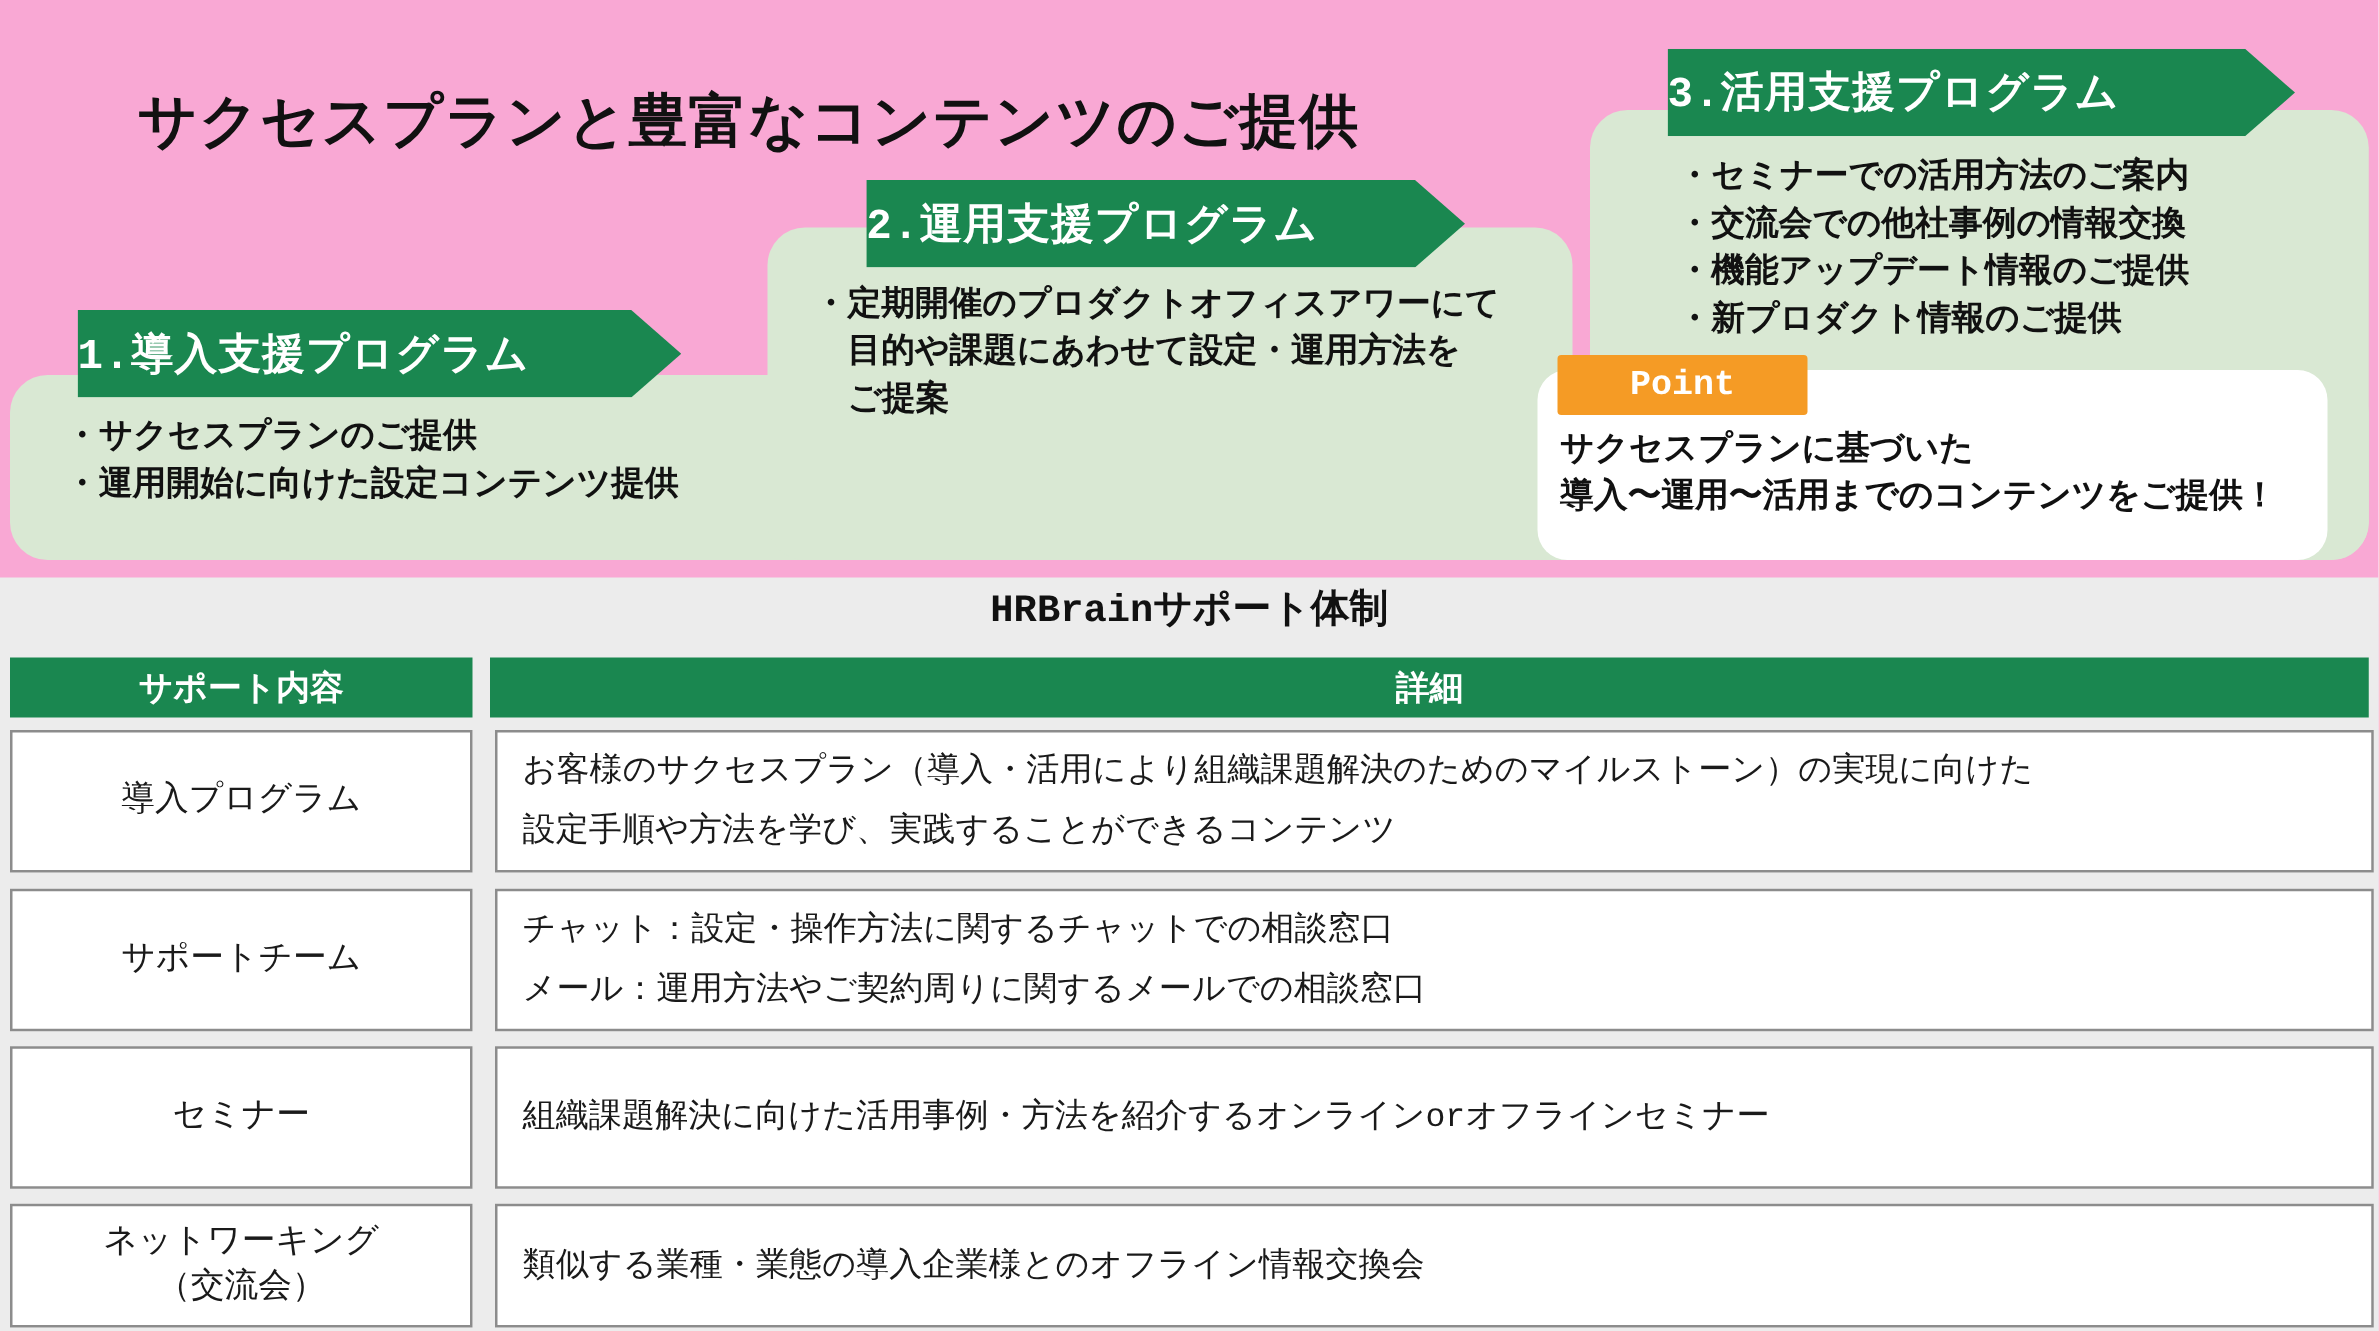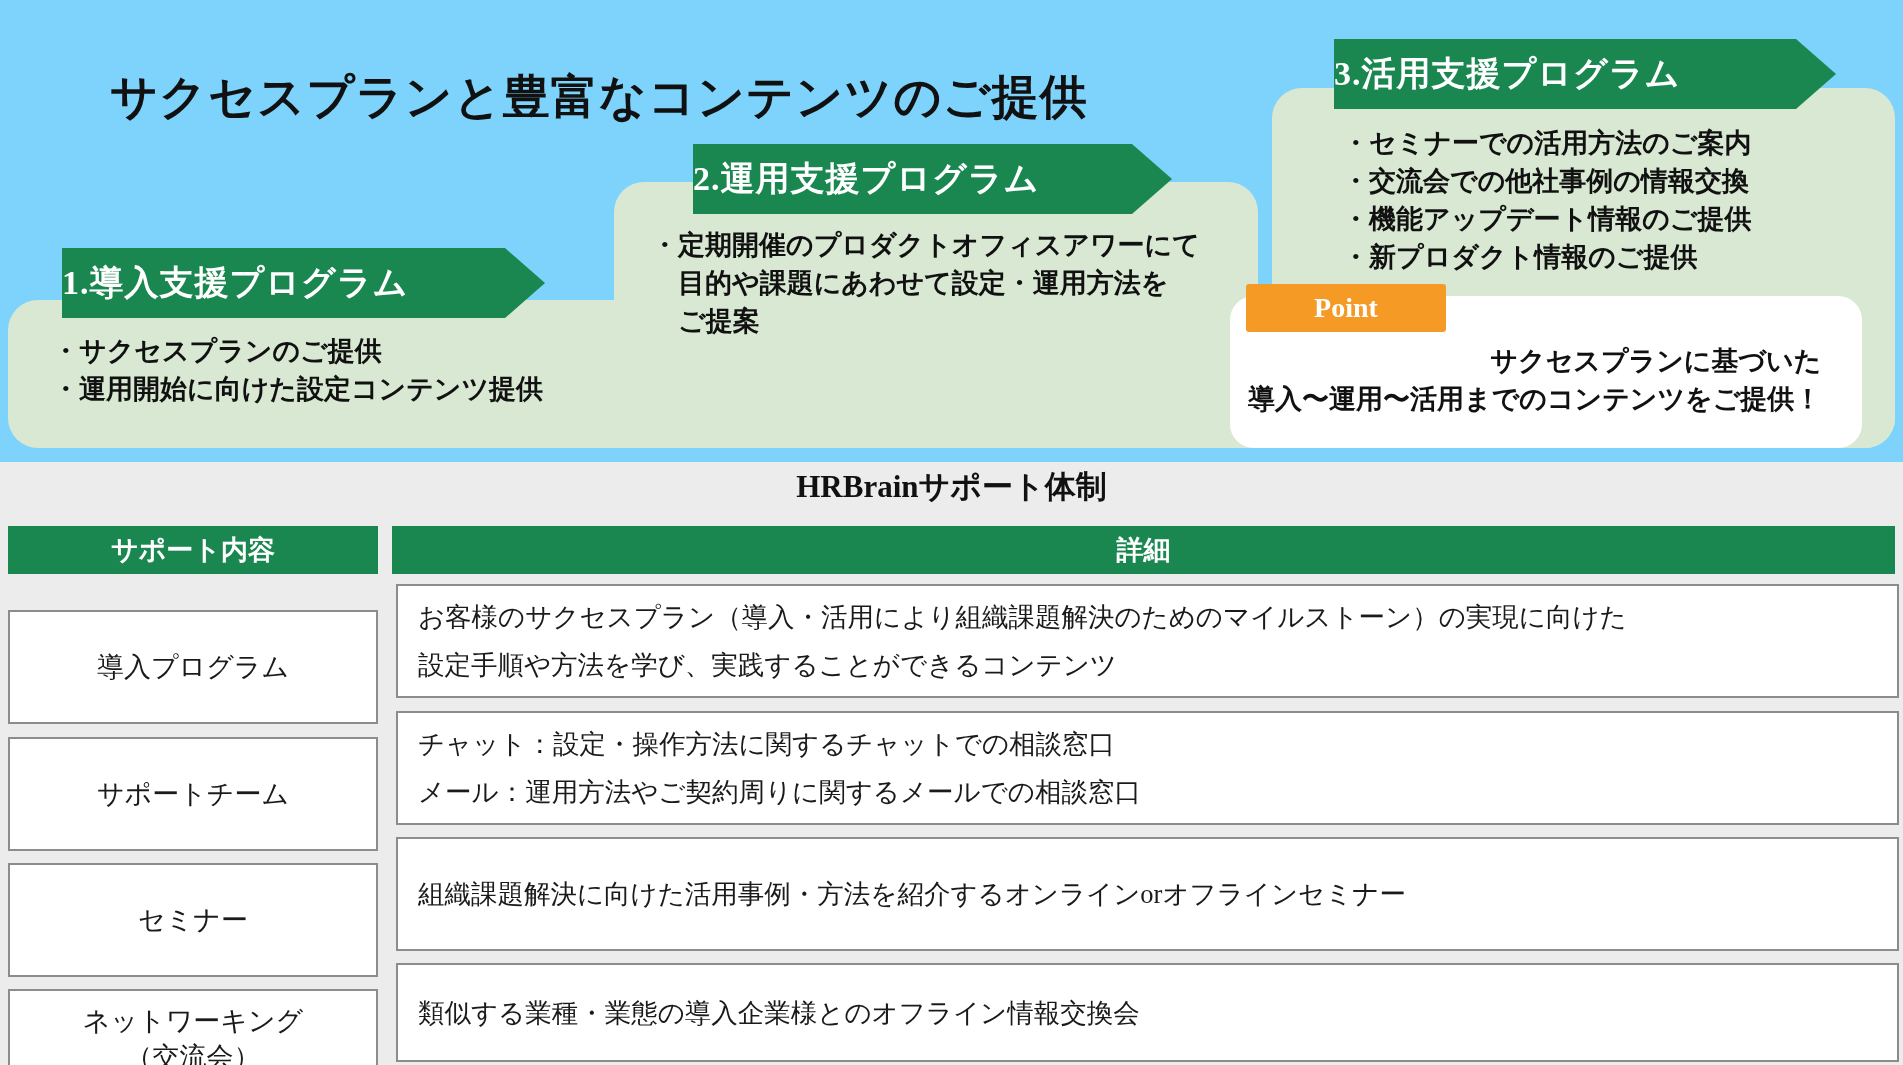--- a/index.html
+++ b/index.html
@@ -1,19 +1,19 @@
 <!DOCTYPE html>
 <html lang="ja"><head>
 <meta charset="utf-8">
 <style>
   html,body{margin:0;padding:0;background:#ffffff;}
   .slide{
     position:relative;width:1903px;height:1065px;overflow:hidden;
-    background:#7dd3fc;color:#111111;
-    font-family:Liberation Serif, serif;
+    background:#f9a8d4;color:#111111;
+    font-family:Liberation Mono, monospace;
   }
   
   .title{
     position:absolute;left:110px;top:66px;margin:0;
     font-size:47px;font-weight:bold;letter-spacing:1px;color:#111;
   }
   
   .stair{position:absolute;background:#d9e8d3;border-radius:30px;}
   .stair-a{left:8px;top:300px;width:1887px;height:148px;}
   .stair-b{left:614px;top:182px;width:644px;height:266px;}
@@ -34,21 +34,21 @@
   .bullet{
     font-size:27px;font-weight:bold;line-height:38px;color:#111;
     white-space:pre-line;padding-left:1em;text-indent:-1em;
   }
   .bullets-1{left:52px;top:332px;}
   .bullets-2{left:651px;top:226px;}
   .bullets-3{left:1342px;top:124px;}
   
   .point-box{
     position:absolute;left:1230px;top:296px;width:632px;height:152px;
-    background:#ffffff;border-radius:24px;text-align:right;
+    background:#ffffff;border-radius:24px;
   }
   .point-badge{
     position:absolute;left:16px;top:-12px;width:200px;height:48px;
     background:#f59b25;border-radius:3px;
     display:flex;align-items:center;justify-content:center;
     color:#ffffff;font-size:28px;font-weight:bold;
   }
   .point-text{
     position:absolute;left:18px;top:46px;
     font-size:27px;font-weight:bold;line-height:38px;color:#111;
@@ -67,21 +67,21 @@
     color:#ffffff;font-size:27px;font-weight:bold;
   }
   .th1{left:8px;width:370px;}
   .th2{left:392px;width:1503px;}
   .td{
     position:absolute;background:#ffffff;border:2px solid #8c8c8c;
     box-sizing:border-box;display:flex;align-items:center;color:#1a1a1a;
   }
   .td.name{
     left:8px;width:370px;justify-content:center;text-align:center;
-    font-size:27px;line-height:36px;white-space:pre-line;margin-top:26px;
+    font-size:27px;line-height:36px;white-space:pre-line;
   }
   .td.detail{
     left:396px;width:1503px;padding:0 20px;
     font-size:26.5px;line-height:48px;white-space:pre-line;
   }
   .r1{top:584px;height:114px;}
   .r2{top:711px;height:114px;}
   .r3{top:837px;height:114px;}
   .r4{top:963px;height:99px;}
 </style>

